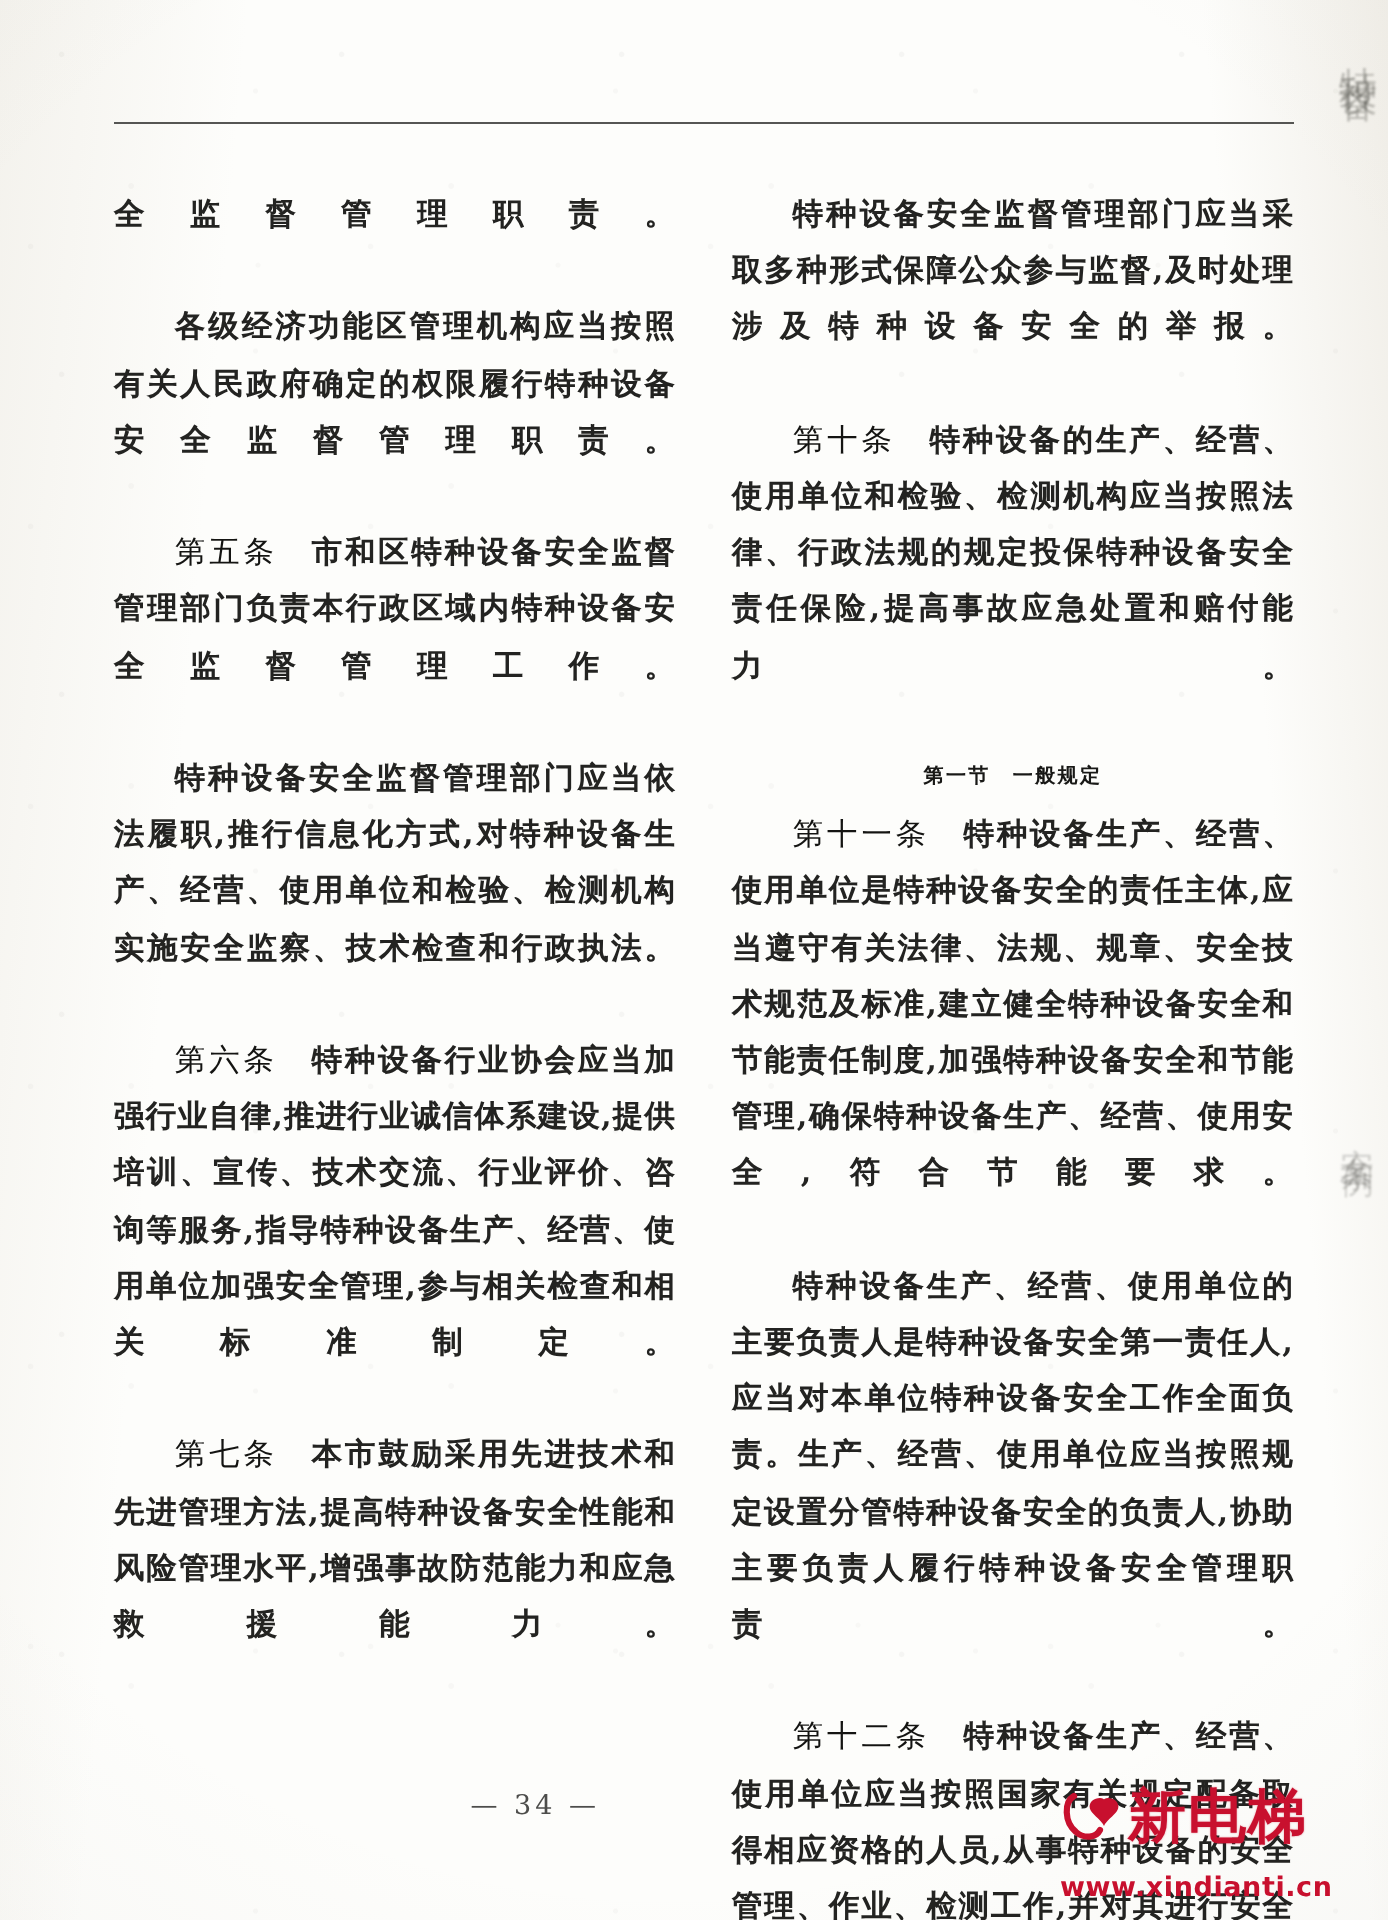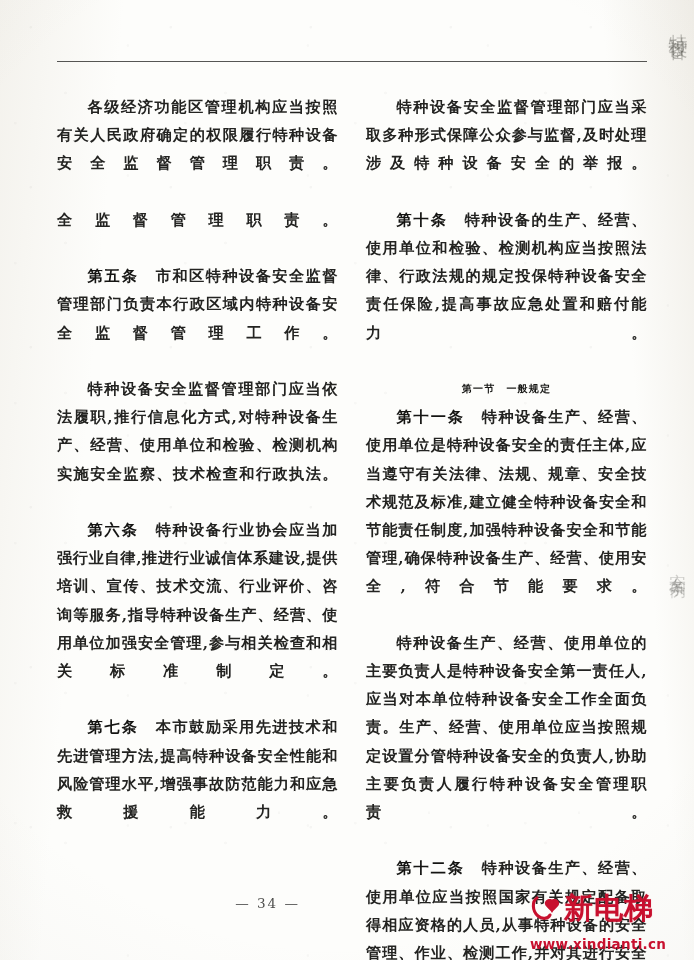--- a/index.html
+++ b/index.html
@@ -85,21 +85,21 @@
     text-indent: 0;
   }
   
   .para::after {
     content: "";
     display: inline-block;
     width: 100%;
   }
 
   .article-label {
-    font-weight: 700;
+    font-weight: 400;
     letter-spacing: 1.1px;
     color: #141412;
   }
   .article-gap {
     display: inline-block;
     width: 1.05em;
   }
 
   .heading-chapter,
   .heading-section {
@@ -234,22 +234,22 @@
 <body>
 
 <div class="page">
 
   <div class="running-head">
     <div class="head-rule"></div>
   </div>
 
   <div class="columns">
     <div class="column" id="col-left">
+        <p class="para cont"><span>全监督管理职责。</span></p>
         <p class="para indent"><span>各级经济功能区管理机构应当按照有关人民政府确定的权限履行特种设备安全监督管理职责。</span></p>
-        <p class="para cont"><span>全监督管理职责。</span></p>
         <p class="para indent"><span class="article-label">第五条</span><span class="article-gap"></span><span>市和区特种设备安全监督管理部门负责本行政区域内特种设备安全监督管理工作。</span></p>
         <p class="para indent"><span>特种设备安全监督管理部门应当依法履职,推行信息化方式,对特种设备生产、经营、使用单位和检验、检测机构实施安全监察、技术检查和行政执法。</span></p>
         <p class="para indent"><span class="article-label">第六条</span><span class="article-gap"></span><span>特种设备行业协会应当加强行业自律,推进行业诚信体系建设,提供培训、宣传、技术交流、行业评价、咨询等服务,指导特种设备生产、经营、使用单位加强安全管理,参与相关检查和相关标准制定。</span></p>
         <p class="para indent"><span class="article-label">第七条</span><span class="article-gap"></span><span>本市鼓励采用先进技术和先进管理方法,提高特种设备安全性能和风险管理水平,增强事故防范能力和应急救援能力。</span></p>
       </div>
     <div class="column" id="col-right">
         <p class="para indent"><span>特种设备安全监督管理部门应当采取多种形式保障公众参与监督,及时处理涉及特种设备安全的举报。</span></p>
         <p class="para indent"><span class="article-label">第十条</span><span class="article-gap"></span><span>特种设备的生产、经营、使用单位和检验、检测机构应当按照法律、行政法规的规定投保特种设备安全责任保险,提高事故应急处置和赔付能力。</span></p>
         <div class="heading-section"><span>第一节</span><span class="heading-gap"></span><span>一般规定</span></div>
         <p class="para indent"><span class="article-label">第十一条</span><span class="article-gap"></span><span>特种设备生产、经营、使用单位是特种设备安全的责任主体,应当遵守有关法律、法规、规章、安全技术规范及标准,建立健全特种设备安全和节能责任制度,加强特种设备安全和节能管理,确保特种设备生产、经营、使用安全,符合节能要求。</span></p>

